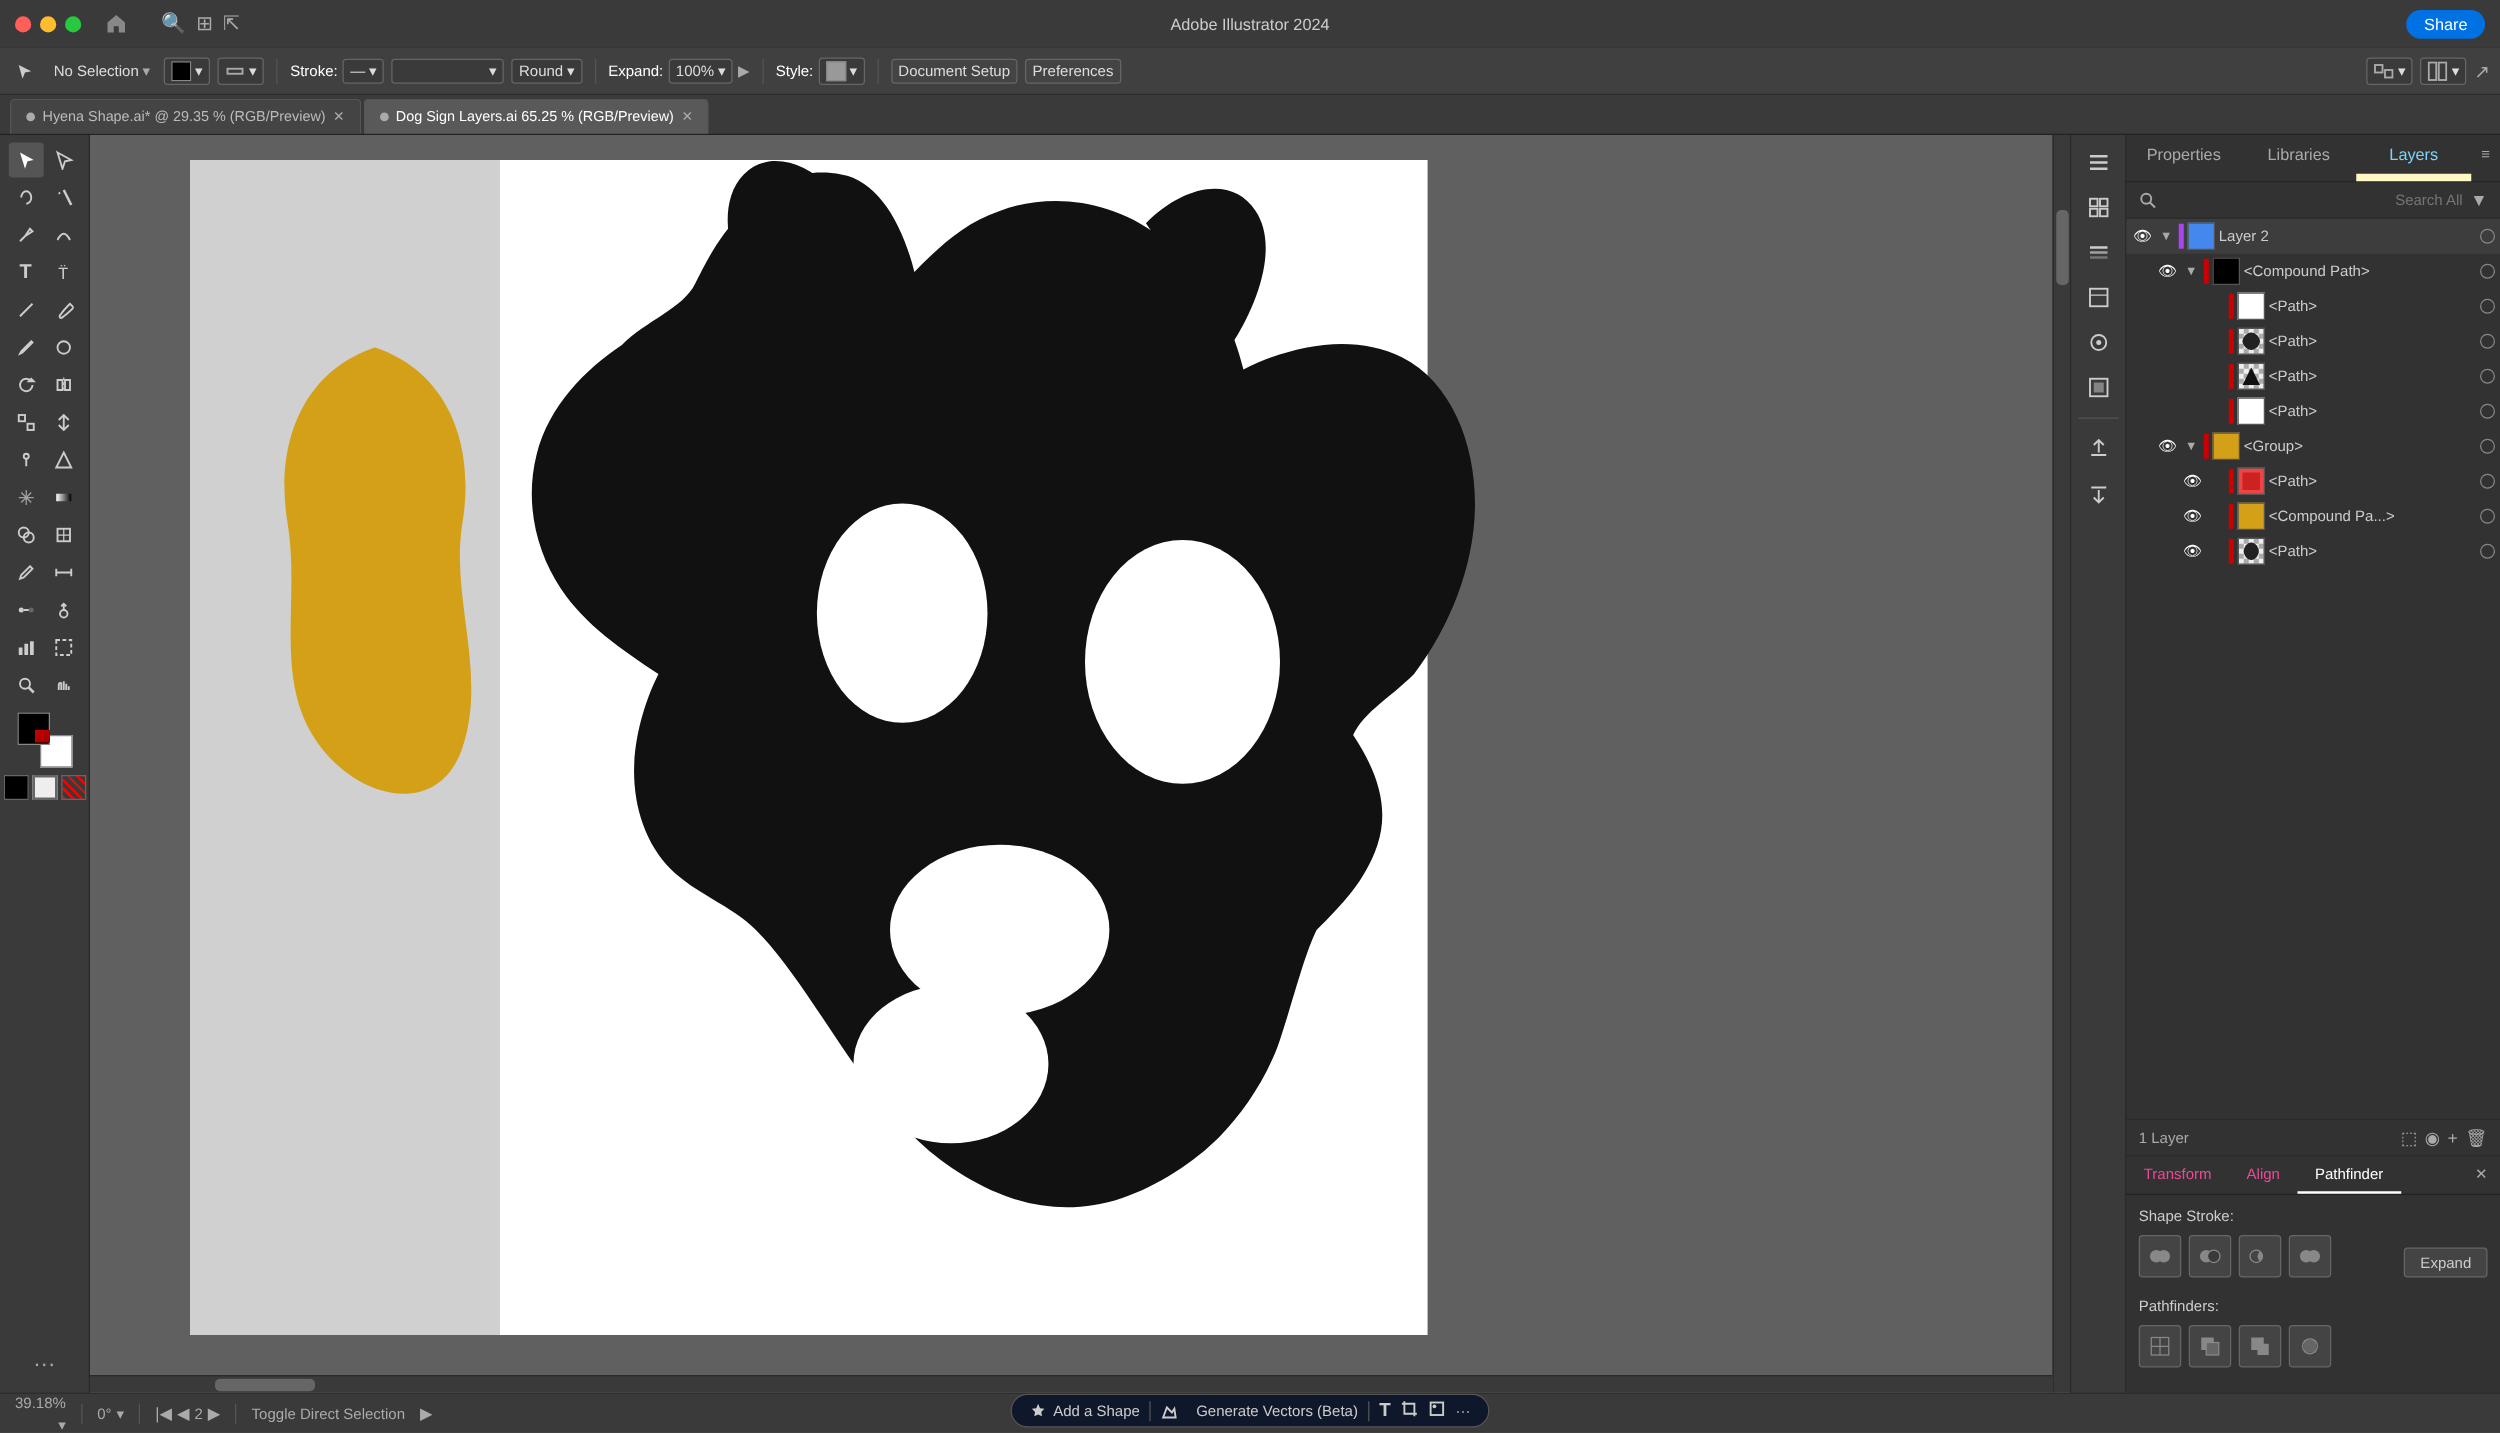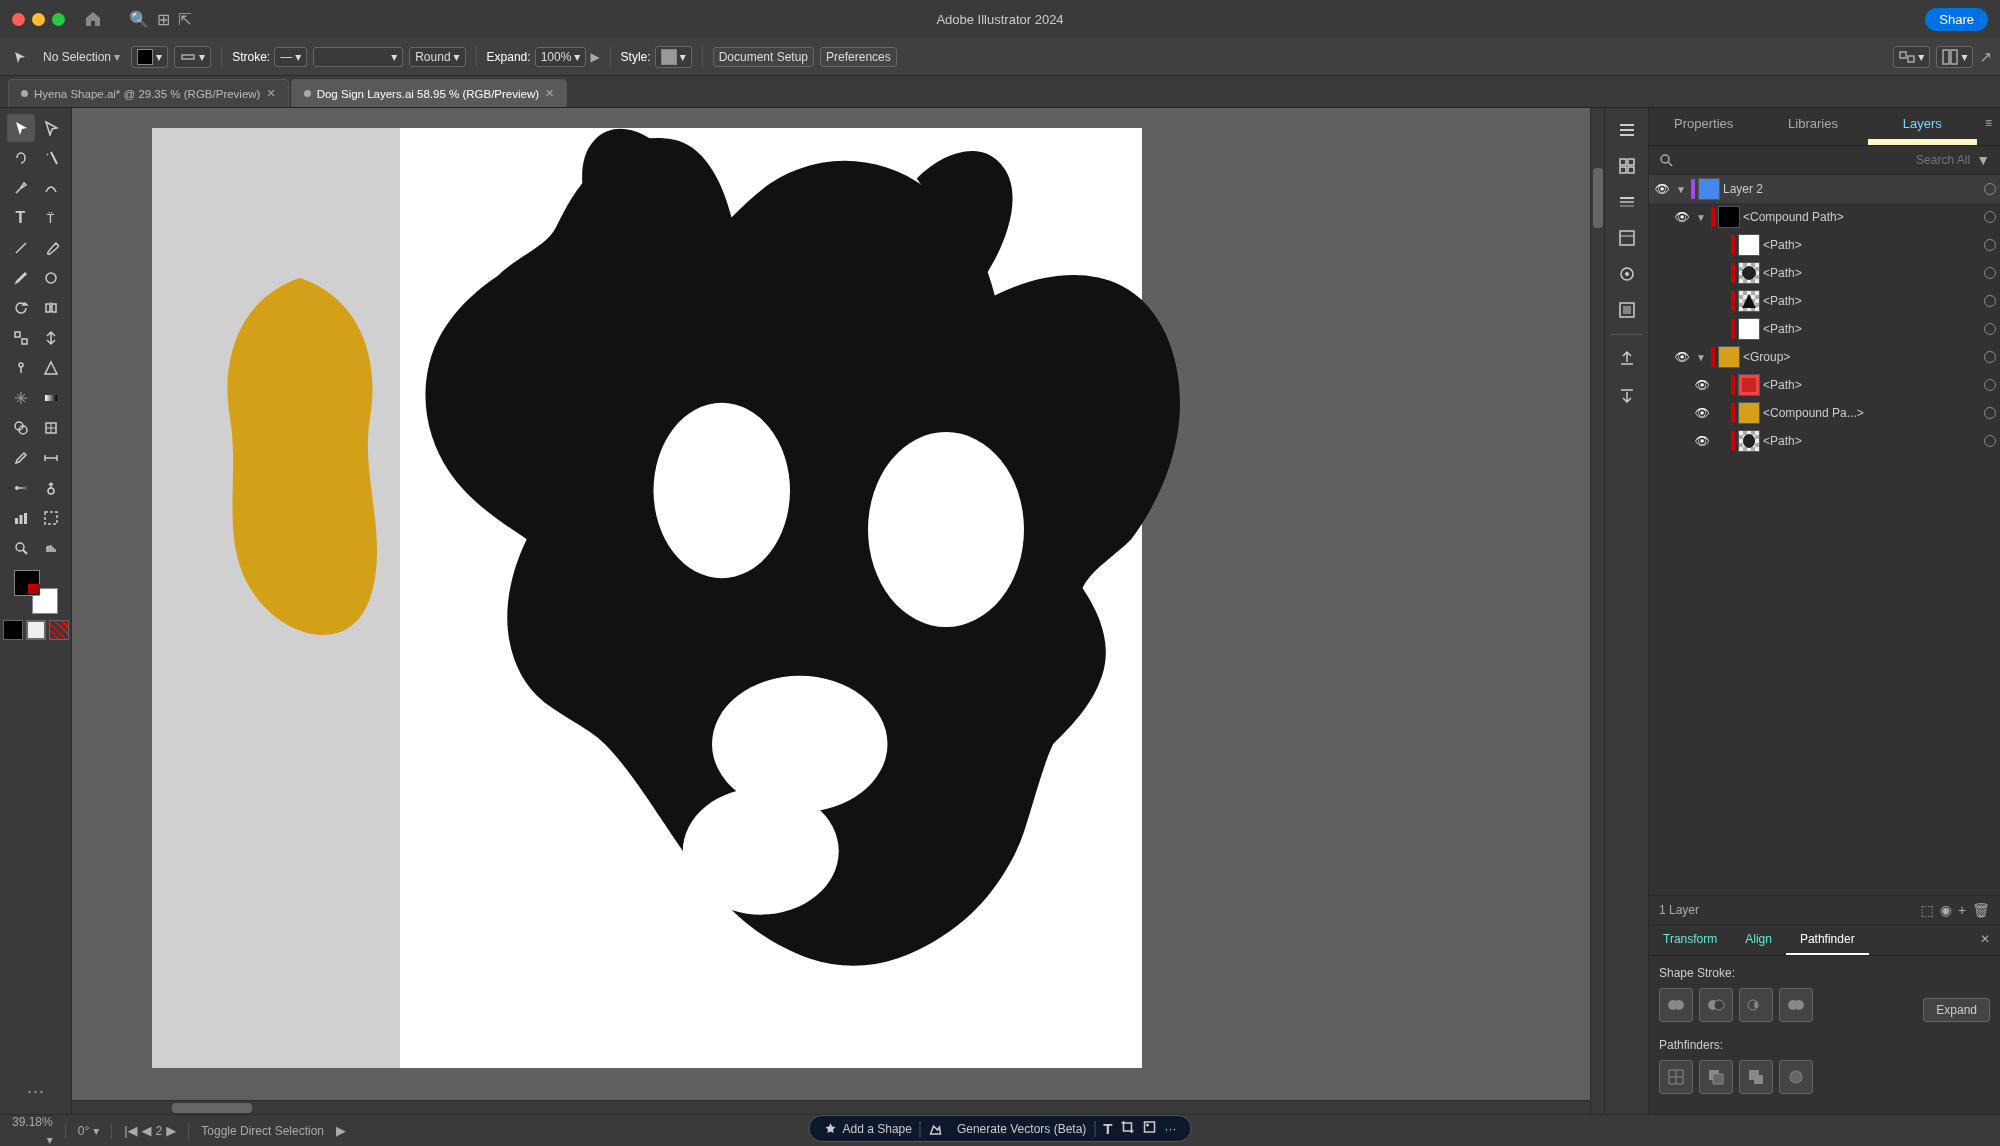--- a/index.html
+++ b/index.html
@@ -199,21 +199,21 @@
     }
     #canvas-scroll-h {
       position: absolute;
       bottom: 0; left: 0;
       right: 14px; height: 14px;
       background: #4a4a4a;
     }
 
     
     #right-panel {
-      width: 352px;
+      width: 300px;
       background: #323232;
       display: flex;
       flex-direction: column;
       border-left: 1px solid #2a2a2a;
     }
     .panel-icon-btn {
       width: 32px; height: 32px;
       display: flex; align-items: center; justify-content: center;
       cursor: pointer;
       color: #ccc;
@@ -301,21 +301,21 @@
       background: #323232;
     }
     #bottom-panel-tabs {
       display: flex;
       border-bottom: 1px solid #222;
     }
     .bp-tab {
       padding: 7px 14px;
       font-size: 12px;
       cursor: pointer;
-      color: #5eead4;
+      color: #ec4899;
       border-bottom: 2px solid transparent;
     }
     .bp-tab.active { color: #fff; border-bottom: 2px solid #fff; }
     .bp-x { margin-left: auto; padding: 7px 10px; color: #aaa; cursor: pointer; }
     #pathfinder-content {
       padding: 10px;
     }
     .pf-section-title { font-size: 12px; color: #ccc; margin-bottom: 8px; }
     .pf-buttons { display: flex; gap: 6px; flex-wrap: wrap; margin-bottom: 10px; }
     .pf-btn {
@@ -467,21 +467,21 @@
 </div>
 
 <div id="tabs-bar">
   <div class="tab">
     <div class="tab-dot"></div>
     <span>Hyena Shape.ai* @ 29.35 % (RGB/Preview)</span>
     <span class="tab-close">✕</span>
   </div>
   <div class="tab active">
     <div class="tab-dot" style="background:#aaa;"></div>
-    <span>Dog Sign Layers.ai  58.95 %  (RGB/Preview)</span>
+    <span>Dog Sign Layers.ai  65.25 %  (RGB/Preview)</span>
     <span class="tab-close">✕</span>
   </div>
 </div>
 
 <div id="main-layout">
 
   <div id="left-toolbox">
     <div class="tool-row">
       <div class="tool-btn active" title="Selection">
         <svg width="16" height="16">

